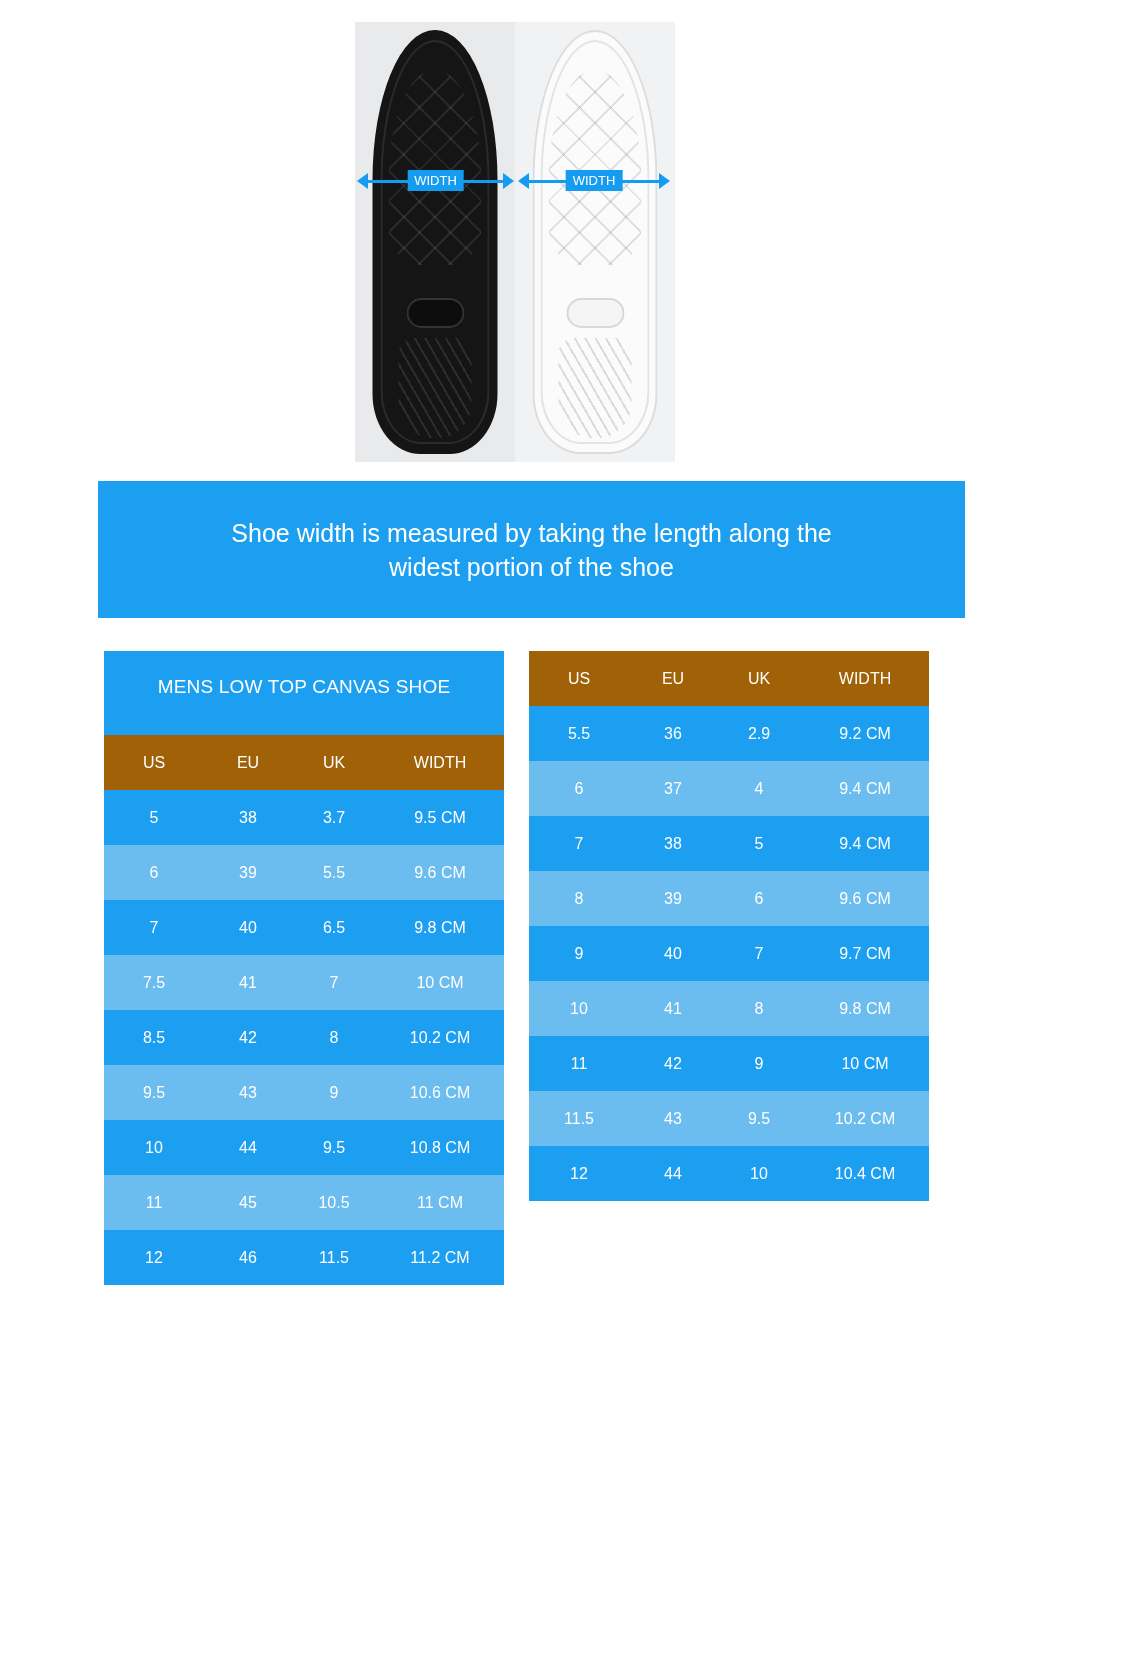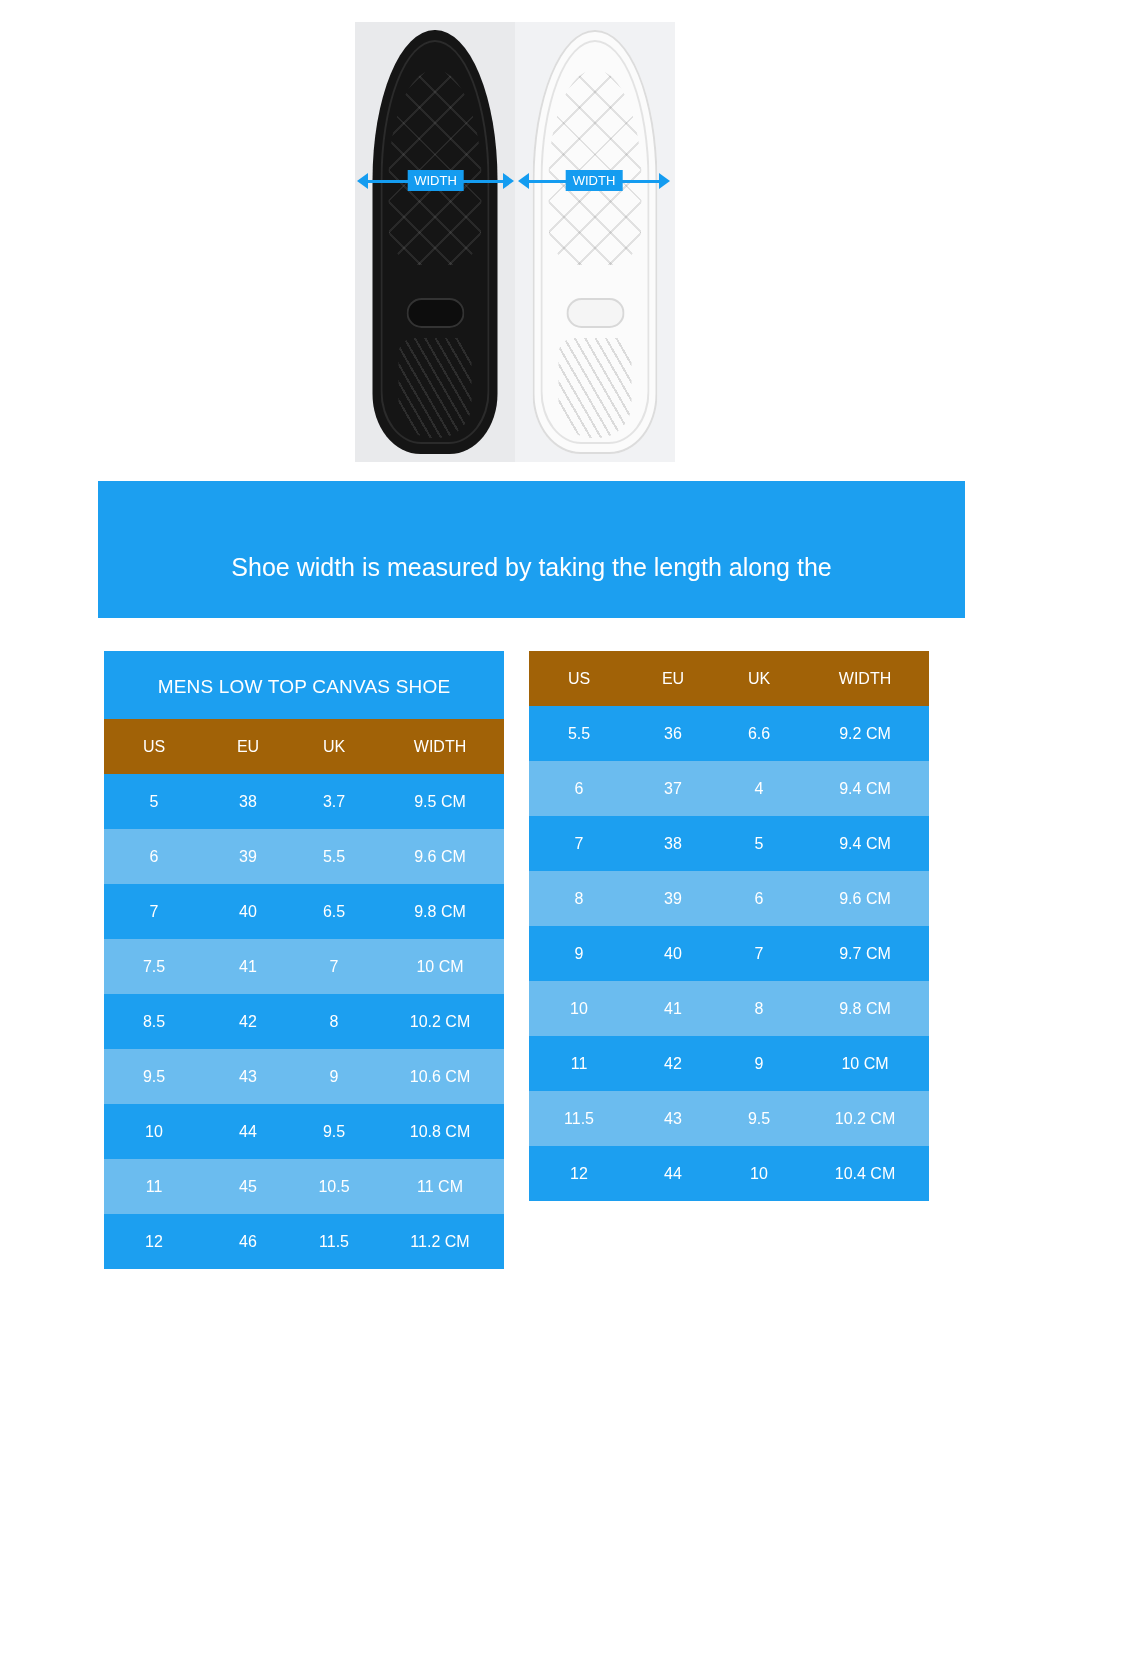--- a/index.html
+++ b/index.html
@@ -152,21 +152,21 @@
   
   .banner {
     position: absolute;
     left: 98px;
     top: 481px;
     width: 867px;
     height: 137px;
     background: #1c9ff0;
     color: #ffffff;
     display: flex;
-    align-items: flex-end;
+    align-items: center;
     justify-content: center;
     text-align: center;
   }
   .banner p {
     margin: 0;
     font-size: 25px;
     line-height: 34px;
     font-weight: 400;
   }
 
@@ -184,21 +184,21 @@
   }
   #mens-table   { left: 0; }
   #womens-table { left: 425px; }
 
   .table-title {
     background: #1c9ff0;
     color: #ffffff;
     font-size: 19px;
     text-align: center;
     line-height: 72px;
-    height: 68px;
+    height: 84px;
     letter-spacing: .2px;
   }
   table {
     width: 100%;
     border-collapse: collapse;
     table-layout: fixed;
   }
   th, td {
     color: #ffffff;
     font-size: 16px;
@@ -249,21 +249,21 @@
     <span class="cap l"></span>
     <span class="line"></span>
     <span class="cap r"></span>
     <span class="tag">WIDTH</span>
   </div>
 </div>
 
 <div class="banner">
   <p>
     <span>Shoe width is measured by taking the length along the</span><br>
-    <br>
+    <span>widest portion of the shoe</span><br>
   </p>
 </div>
 
 <div class="tables">
 
   <div class="table-block" id="mens-table">
     <div class="table-title">MENS LOW TOP CANVAS SHOE</div>
     <table>
       <colgroup>
           <col class="c1">
@@ -351,21 +351,21 @@
           <th>US</th>
           <th>EU</th>
           <th>UK</th>
           <th>WIDTH</th>
         </tr>
       </thead>
       <tbody id="womens-body">
           <tr>
             <td>5.5</td>
             <td>36</td>
-            <td>6.6</td>
+            <td>2.9</td>
             <td>9.2 CM</td>
           </tr>
           <tr>
             <td>6</td>
             <td>37</td>
             <td>4</td>
             <td>9.4 CM</td>
           </tr>
           <tr>
             <td>7</td>

